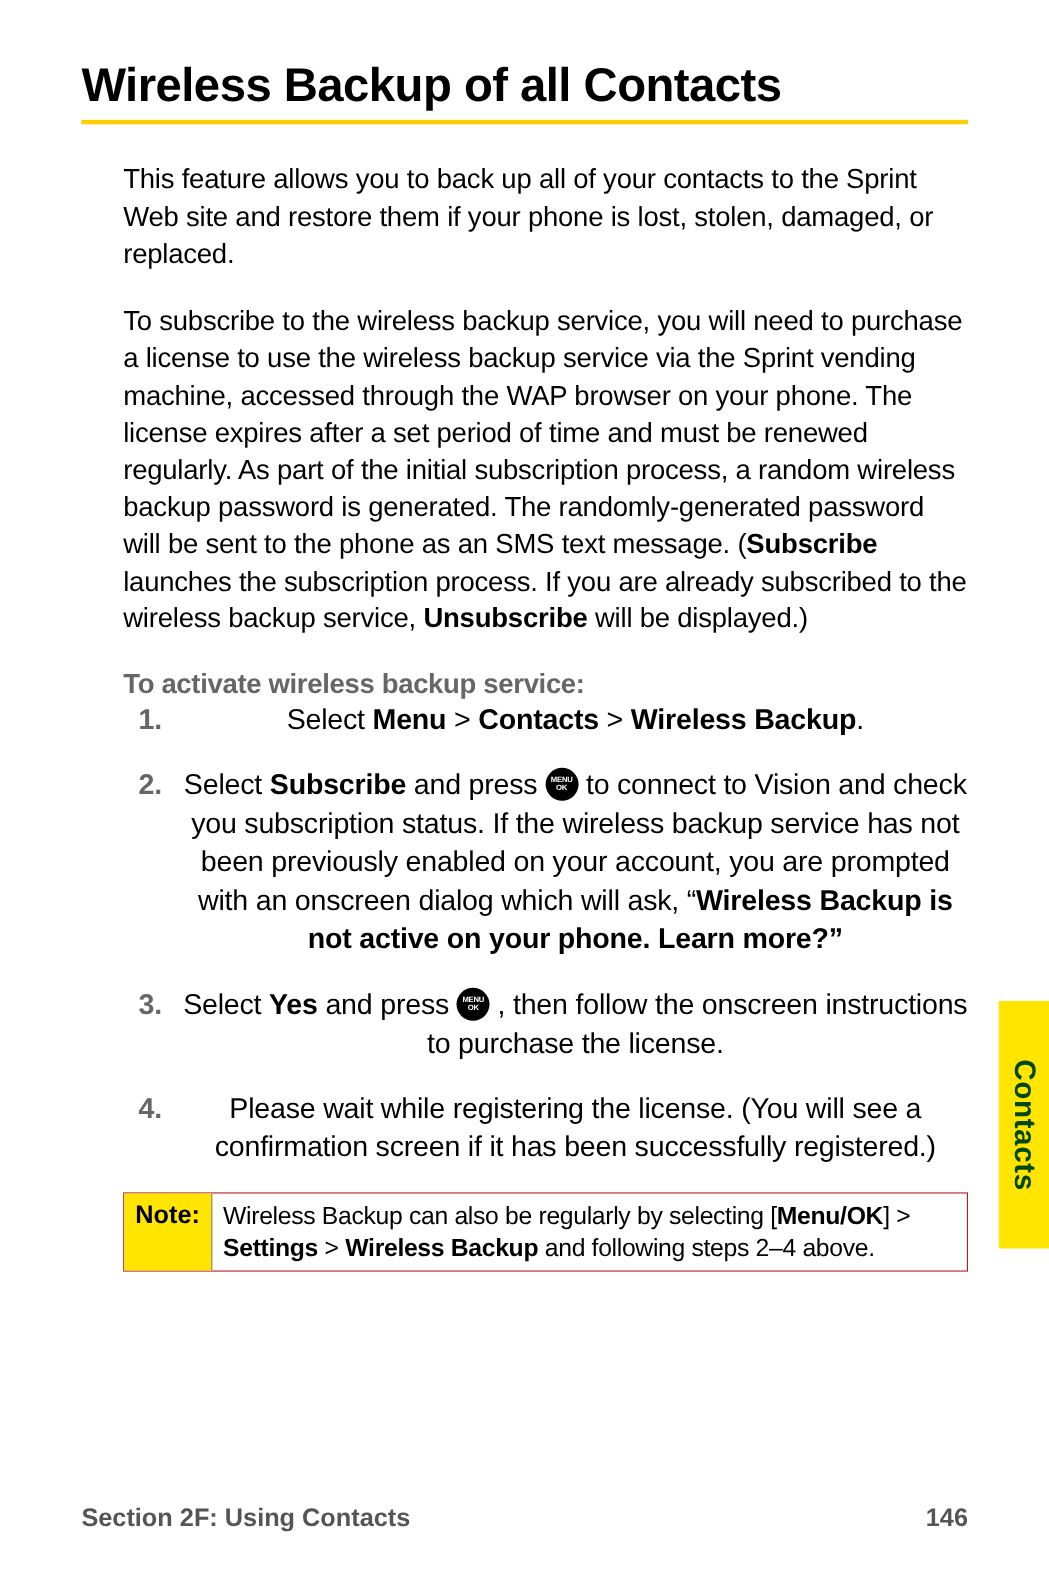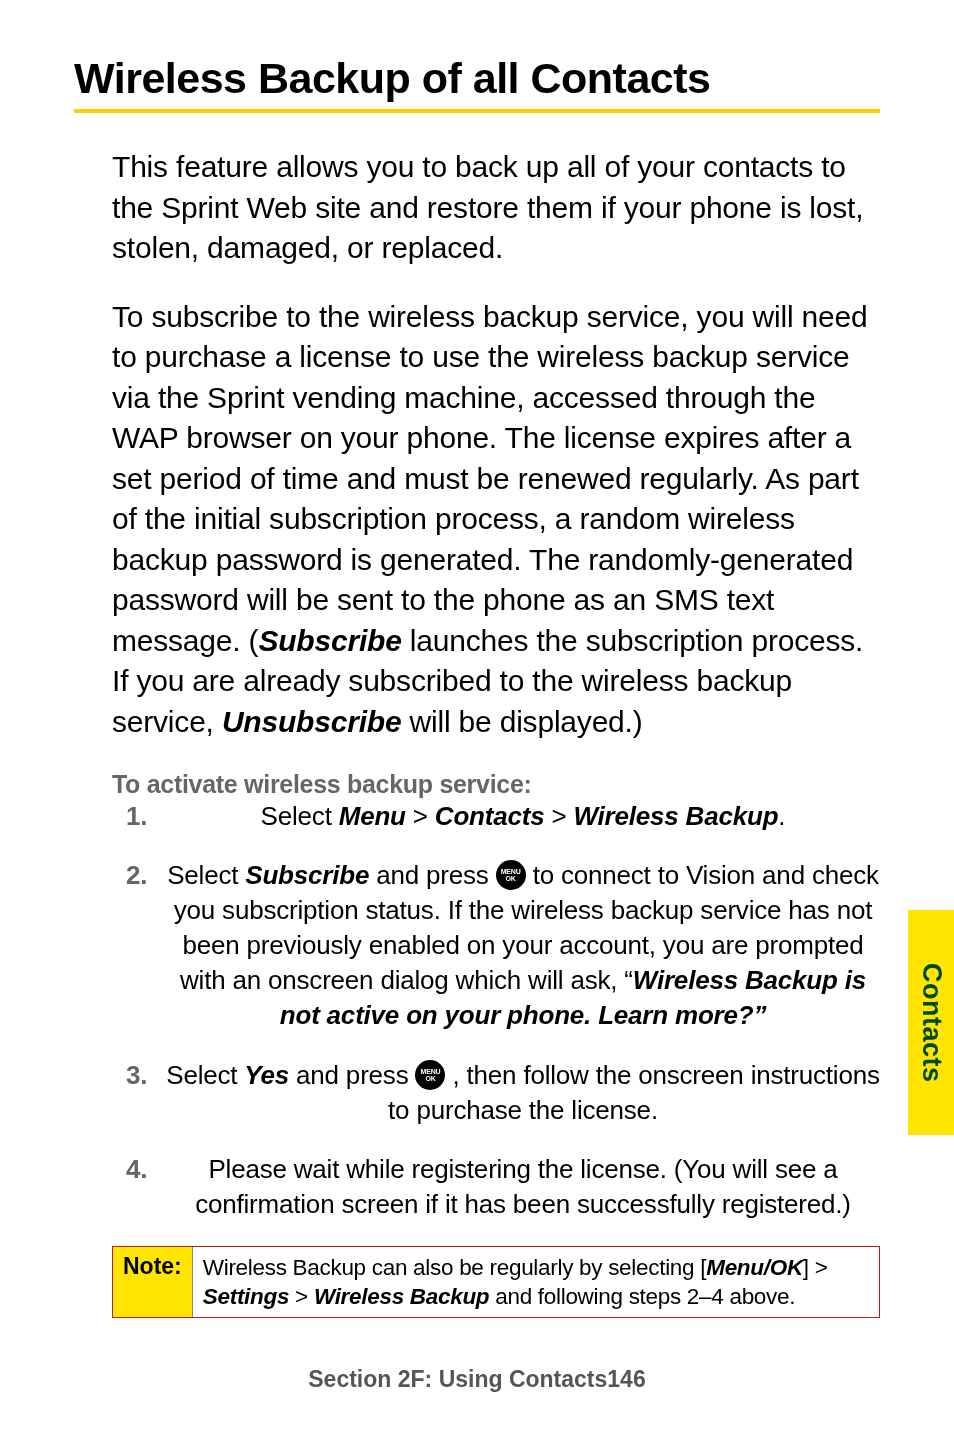--- a/index.html
+++ b/index.html
@@ -1,22 +1,22 @@
 <!DOCTYPE html>
 <html><head>
 <meta charset="utf-8">
 <style>
   * { box-sizing: border-box; margin: 0; padding: 0; }
   html, body { width: 954px; height: 1431px; background: #ffffff; font-family: "Segoe UI", "Helvetica Neue", Arial, sans-serif; color: #000; }
   .page { position: relative; width: 954px; height: 1431px; padding: 54px 74px 48px 74px; }
   .title { font-size: 43px; font-weight: 700; letter-spacing: -0.5px; margin-bottom: 6px; }
   .title-rule { border: none; border-top: 4px solid #ffce00; margin-bottom: 34px; }
   .body-block { padding-left: 38px; }
-  .para { font-size: 30px; line-height: 1.35; margin-bottom: 28px; letter-spacing: -0.2px; }
-  .bold { font-weight: 700; font-style: italic; }
+  .para { font-size: 25px; line-height: 1.35; margin-bottom: 28px; letter-spacing: -0.2px; }
+  .bold { font-weight: 700; }
   .sub-heading { font-size: 25px; font-weight: 700; color: #666666; letter-spacing: -0.3px; }
   ol.steps { list-style: none; padding-left: 14px; }
   ol.steps li { display: flex; margin-bottom: 24px; font-size: 26px; line-height: 1.35; letter-spacing: -0.2px; }
   ol.steps li .num { color: #666666; font-weight: 700; min-width: 40px; }
   ol.steps li .body { flex: 1; text-align: center; }
   .menu-ok-icon {
     display: inline-flex;
     align-items: center;
     justify-content: center;
     width: 30px; height: 30px;
@@ -39,21 +39,21 @@
     right: 0; top: 910px;
     width: 46px; height: 225px;
     background: #ffe500;
     display: flex; align-items: center; justify-content: center;
   }
   .side-tab span {
     writing-mode: vertical-rl;
     font-size: 27px; font-weight: 700; color: #004a00;
     letter-spacing: 0.5px;
   }
-  .footer { position: absolute; left: 74px; right: 74px; bottom: 38px; display: flex; justify-content: center; font-size: 23px; font-weight: 700; color: #555555; }
+  .footer { position: absolute; left: 74px; right: 74px; bottom: 38px; display: flex; justify-content: space-between; font-size: 23px; font-weight: 700; color: #555555; }
 </style>
 </head>
 <body>
 
 <div class="page">
   <h1 class="title">Wireless Backup of all Contacts</h1>
   <hr class="title-rule">
 
   <div class="body-block">
     <p class="para">This feature allows you to back up all of your contacts to the Sprint Web site and restore them if your phone is lost, stolen, damaged, or replaced.</p>

